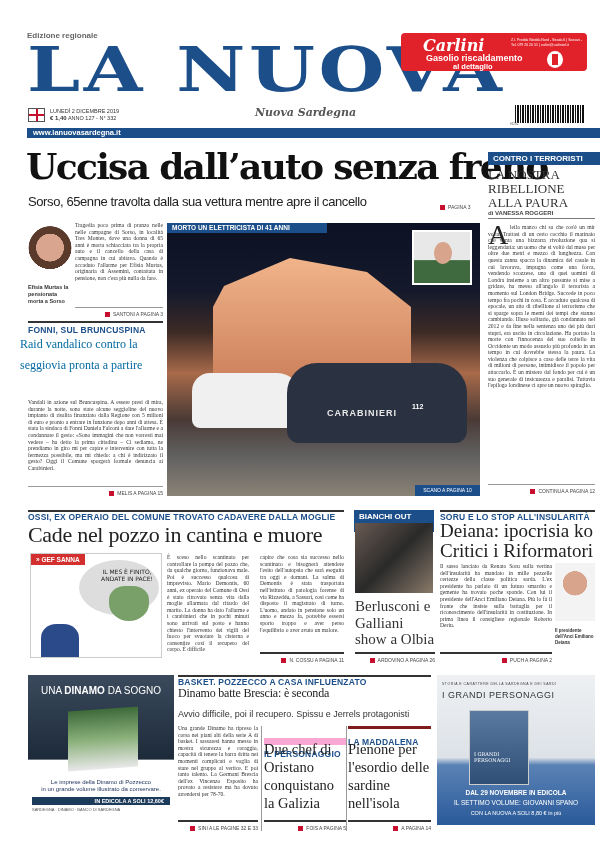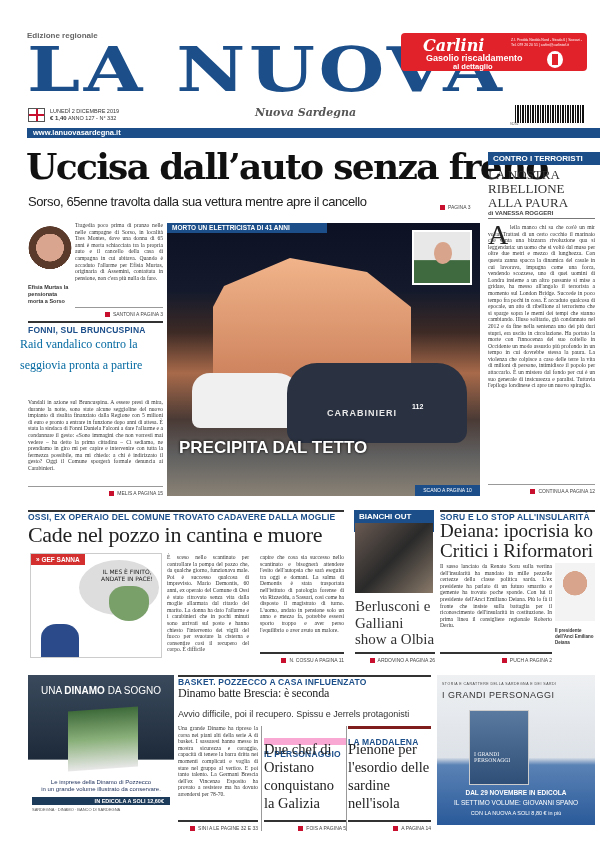--- a/index.html
+++ b/index.html
@@ -173,21 +173,20 @@
   <div class="abs" id="house"></div>
   <div class="abs" id="car-white"></div>
   <div class="abs" id="car-cc"></div>
   <div class="abs" id="car-cc-label">CARABINIERI</div>
   <div class="abs" id="car-cc-num">112</div>
   <div class="abs" id="photo-tag">MORTO UN ELETTRICISTA DI 41 ANNI</div>
   <div class="abs" id="inset">
       <span class="face"></span>
     </div>
   <div class="abs" id="photo-title">
-    <div>PRECIPITA DAL TETTO</div>
   </div>
   <div class="abs" id="photo-credit">SCANO A PAGINA 10</div>
 </div>
 
 <div class="abs tag-blue" id="ed-tag">CONTRO I TERRORISTI</div>
 <div class="abs" id="ed-hl">LA NOSTRA RIBELLIONE ALLA PAURA</div>
 <div class="abs" id="ed-byline">di VANESSA ROGGERI</div>
 <div class="abs" id="ed-drop">A</div>
 <div class="abs body-text" id="ed-body">leila manco chi sa che cos'è un mir volta. Trattasi di un certo cocchio il marinaio che vanta una bizzarra rivoluzione qua si leggendaria: un uomo che si voltò dal muso per oltre due metri e mezzo di lunghezza. Con questa zanna spacca la dinamica del casale in cui lavorava, impugna come una forca, vendendo scozzese, uno di quei uomini di Londra insieme a un altro passante si mise a gridare, ha messo all'angolo il terrorista a momento sul London Bridge. Succede in poco tempo fra pochi in cosa. È accaduto qualcosa di epocale, un atto di ribellione al terrorismo che si sparge sopra le memi dei tempi che stanno cambiando. Illuso solitario, già condannato nel 2012 e da fine nella sentenza uno dei più duri stupri, era uscito in circolazione. Ha portato la morte con l'innocenza del suo coltello in Occidente un modo assurdo più profondo in un tempo in cui dovrebbe stessa la paura. La violenza che colpisce a caso delle terre la vita di milioni di persone, intimidisce il popolo per attaccarlo. È un mistero dal fondo per cui è un suo generale di insicurezza e paralisi. Tuttavia l'epilogo londinese ci apre un nuovo spiraglio.</div>
 <div class="abs ref" id="ed-ref"><span class="sq"></span><span>CONTINUA A PAGINA 12</span></div>

